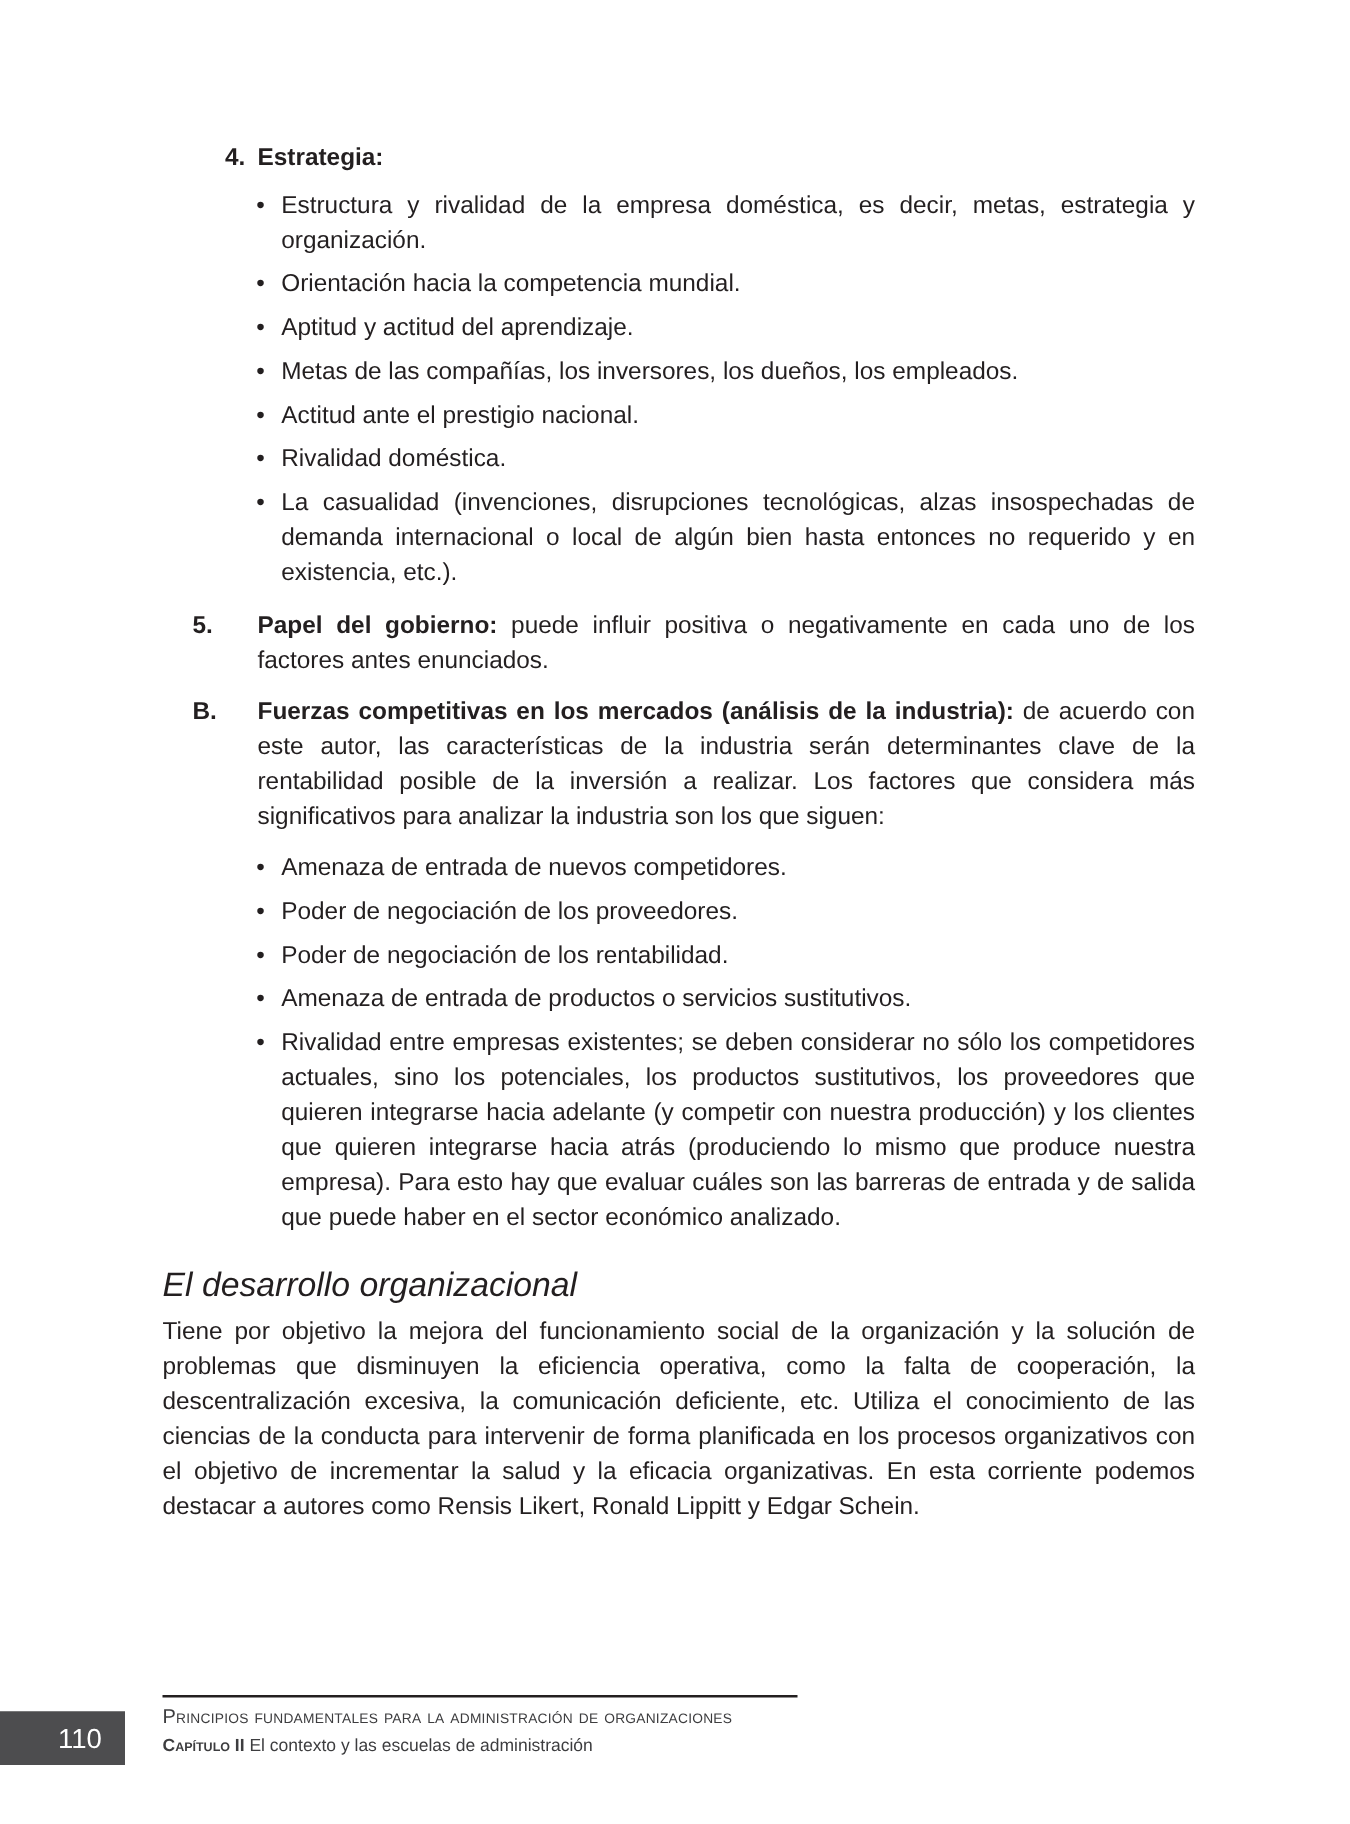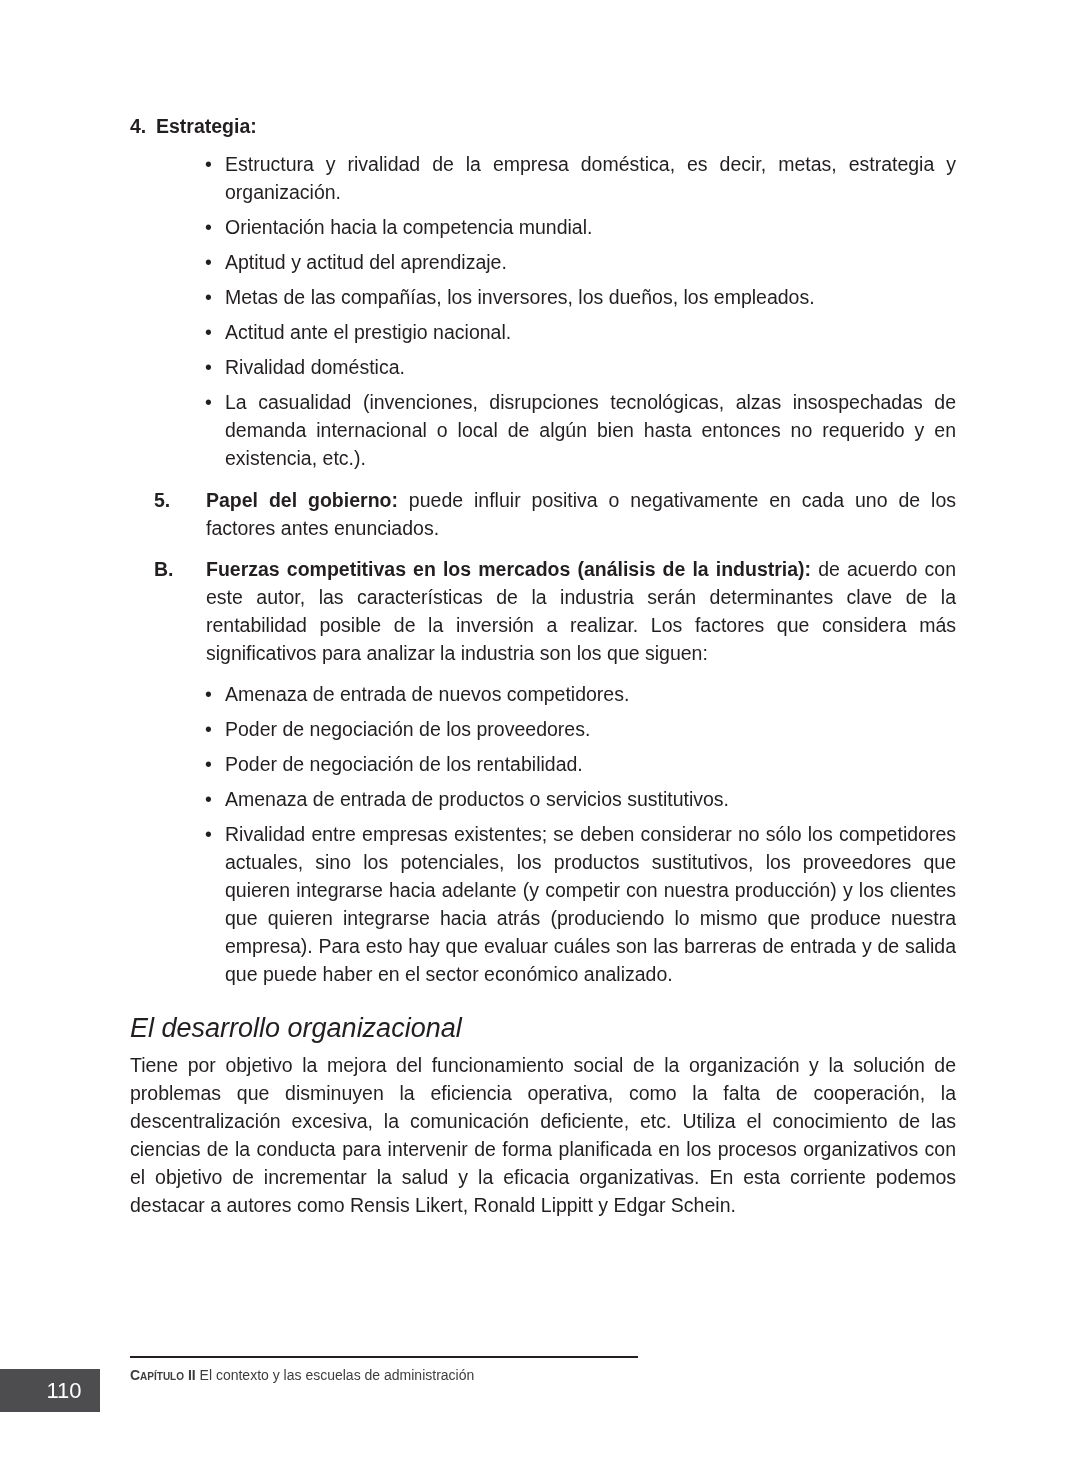--- a/index.html
+++ b/index.html
@@ -18,20 +18,21 @@
   }
   .content {
     position: absolute;
     top: 112px;
     left: 130px;
     width: 826px;
     font-size: 19.5px;
     line-height: 28px;
   }
   .item-heading {
+    margin-left: 50px;
     font-weight: bold;
     margin-bottom: 10px;
   }
   .num {
     display: inline-block;
     width: 26px;
     font-weight: bold;
   }
   ul.bullets {
     list-style: none;
@@ -150,20 +151,21 @@
 
     <div class="section-heading">El desarrollo organizacional</div>
 
     <div class="body-par">Tiene por objetivo la mejora del funcionamiento social de la organización y la solución de problemas que disminuyen la eficiencia operativa, como la falta de cooperación, la descentralización excesiva, la comunicación deficiente, etc. Utiliza el conocimiento de las ciencias de la conducta para intervenir de forma planificada en los procesos organizativos con el objetivo de incrementar la salud y la eficacia organizativas. En esta corriente podemos destacar a autores como Rensis Likert, Ronald Lippitt y Edgar Schein.</div>
 
   </div>
 
   <div class="footer-rule"></div>
 
   <div class="footer-text">
+    <div class="footer-line1">Principios fundamentales para la administración de organizaciones</div>
     <div class="footer-line2">
       <span class="chap">Capítulo II</span><span> El contexto y las escuelas de administración</span>
     </div>
   </div>
 
   <div class="page-number-box">
     <span>110</span>
   </div>
 
 </div>

